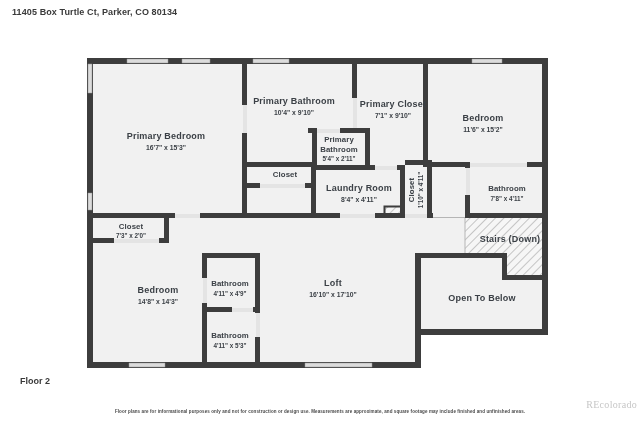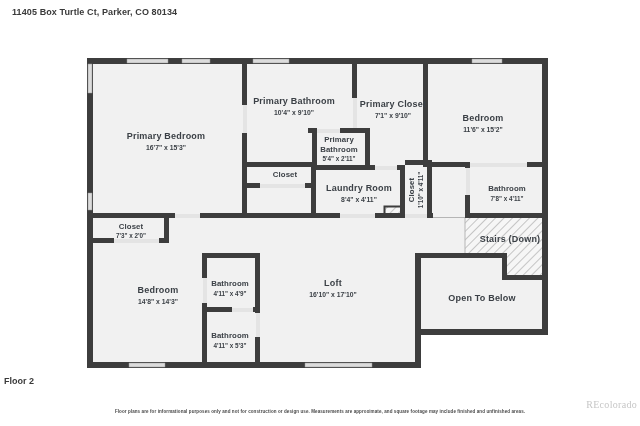--- a/index.html
+++ b/index.html
@@ -3,21 +3,21 @@
 <meta charset="utf-8">
 <style>
   :root{
     --wall:#3d3d3d; --room-fill:#f1f1f1; --window-fill:#dcdcdc; --door-fill:#e4e4e4;
     --hatch-line:#c5c5c5; --label-text:#3b4046; --watermark-text:#c6c6c6;
   }
   html,body{margin:0;padding:0;background:#fff;}
   .page{position:relative;width:640px;height:426px;background:#fff;overflow:hidden;
         font-family:"Liberation Sans",sans-serif;}
   .title{position:absolute;left:12px;top:7px;font-size:9px;font-weight:700;color:#3a3a3a;letter-spacing:.1px;}
-  .floor-label{position:absolute;left:4px;top:376px;font-size:9px;font-weight:700;color:#3a3a3a;}
+  .floor-label{position:absolute;left:20px;top:376px;font-size:9px;font-weight:700;color:#3a3a3a;}
   .disclaimer{position:absolute;left:0;right:0;top:409px;text-align:center;font-size:4.5px;
               font-weight:600;color:#4a4a4a;letter-spacing:.1px;}
   .watermark{position:absolute;right:3px;top:399px;font-size:10px;color:var(--watermark-text);letter-spacing:.3px;font-family:Liberation Serif, serif;}
   svg{position:absolute;left:0;top:0;}
   .wall{fill:var(--wall);}
   .floorfill{fill:var(--room-fill);}
   .win{fill:var(--window-fill);stroke:#9a9a9a;stroke-width:.5;}
   .door{fill:var(--door-fill);}
   .thinline{stroke:#b5b5b5;stroke-width:1;}
   .rname{font:700 9px "Liberation Sans",sans-serif;fill:var(--label-text);letter-spacing:.2px;}

